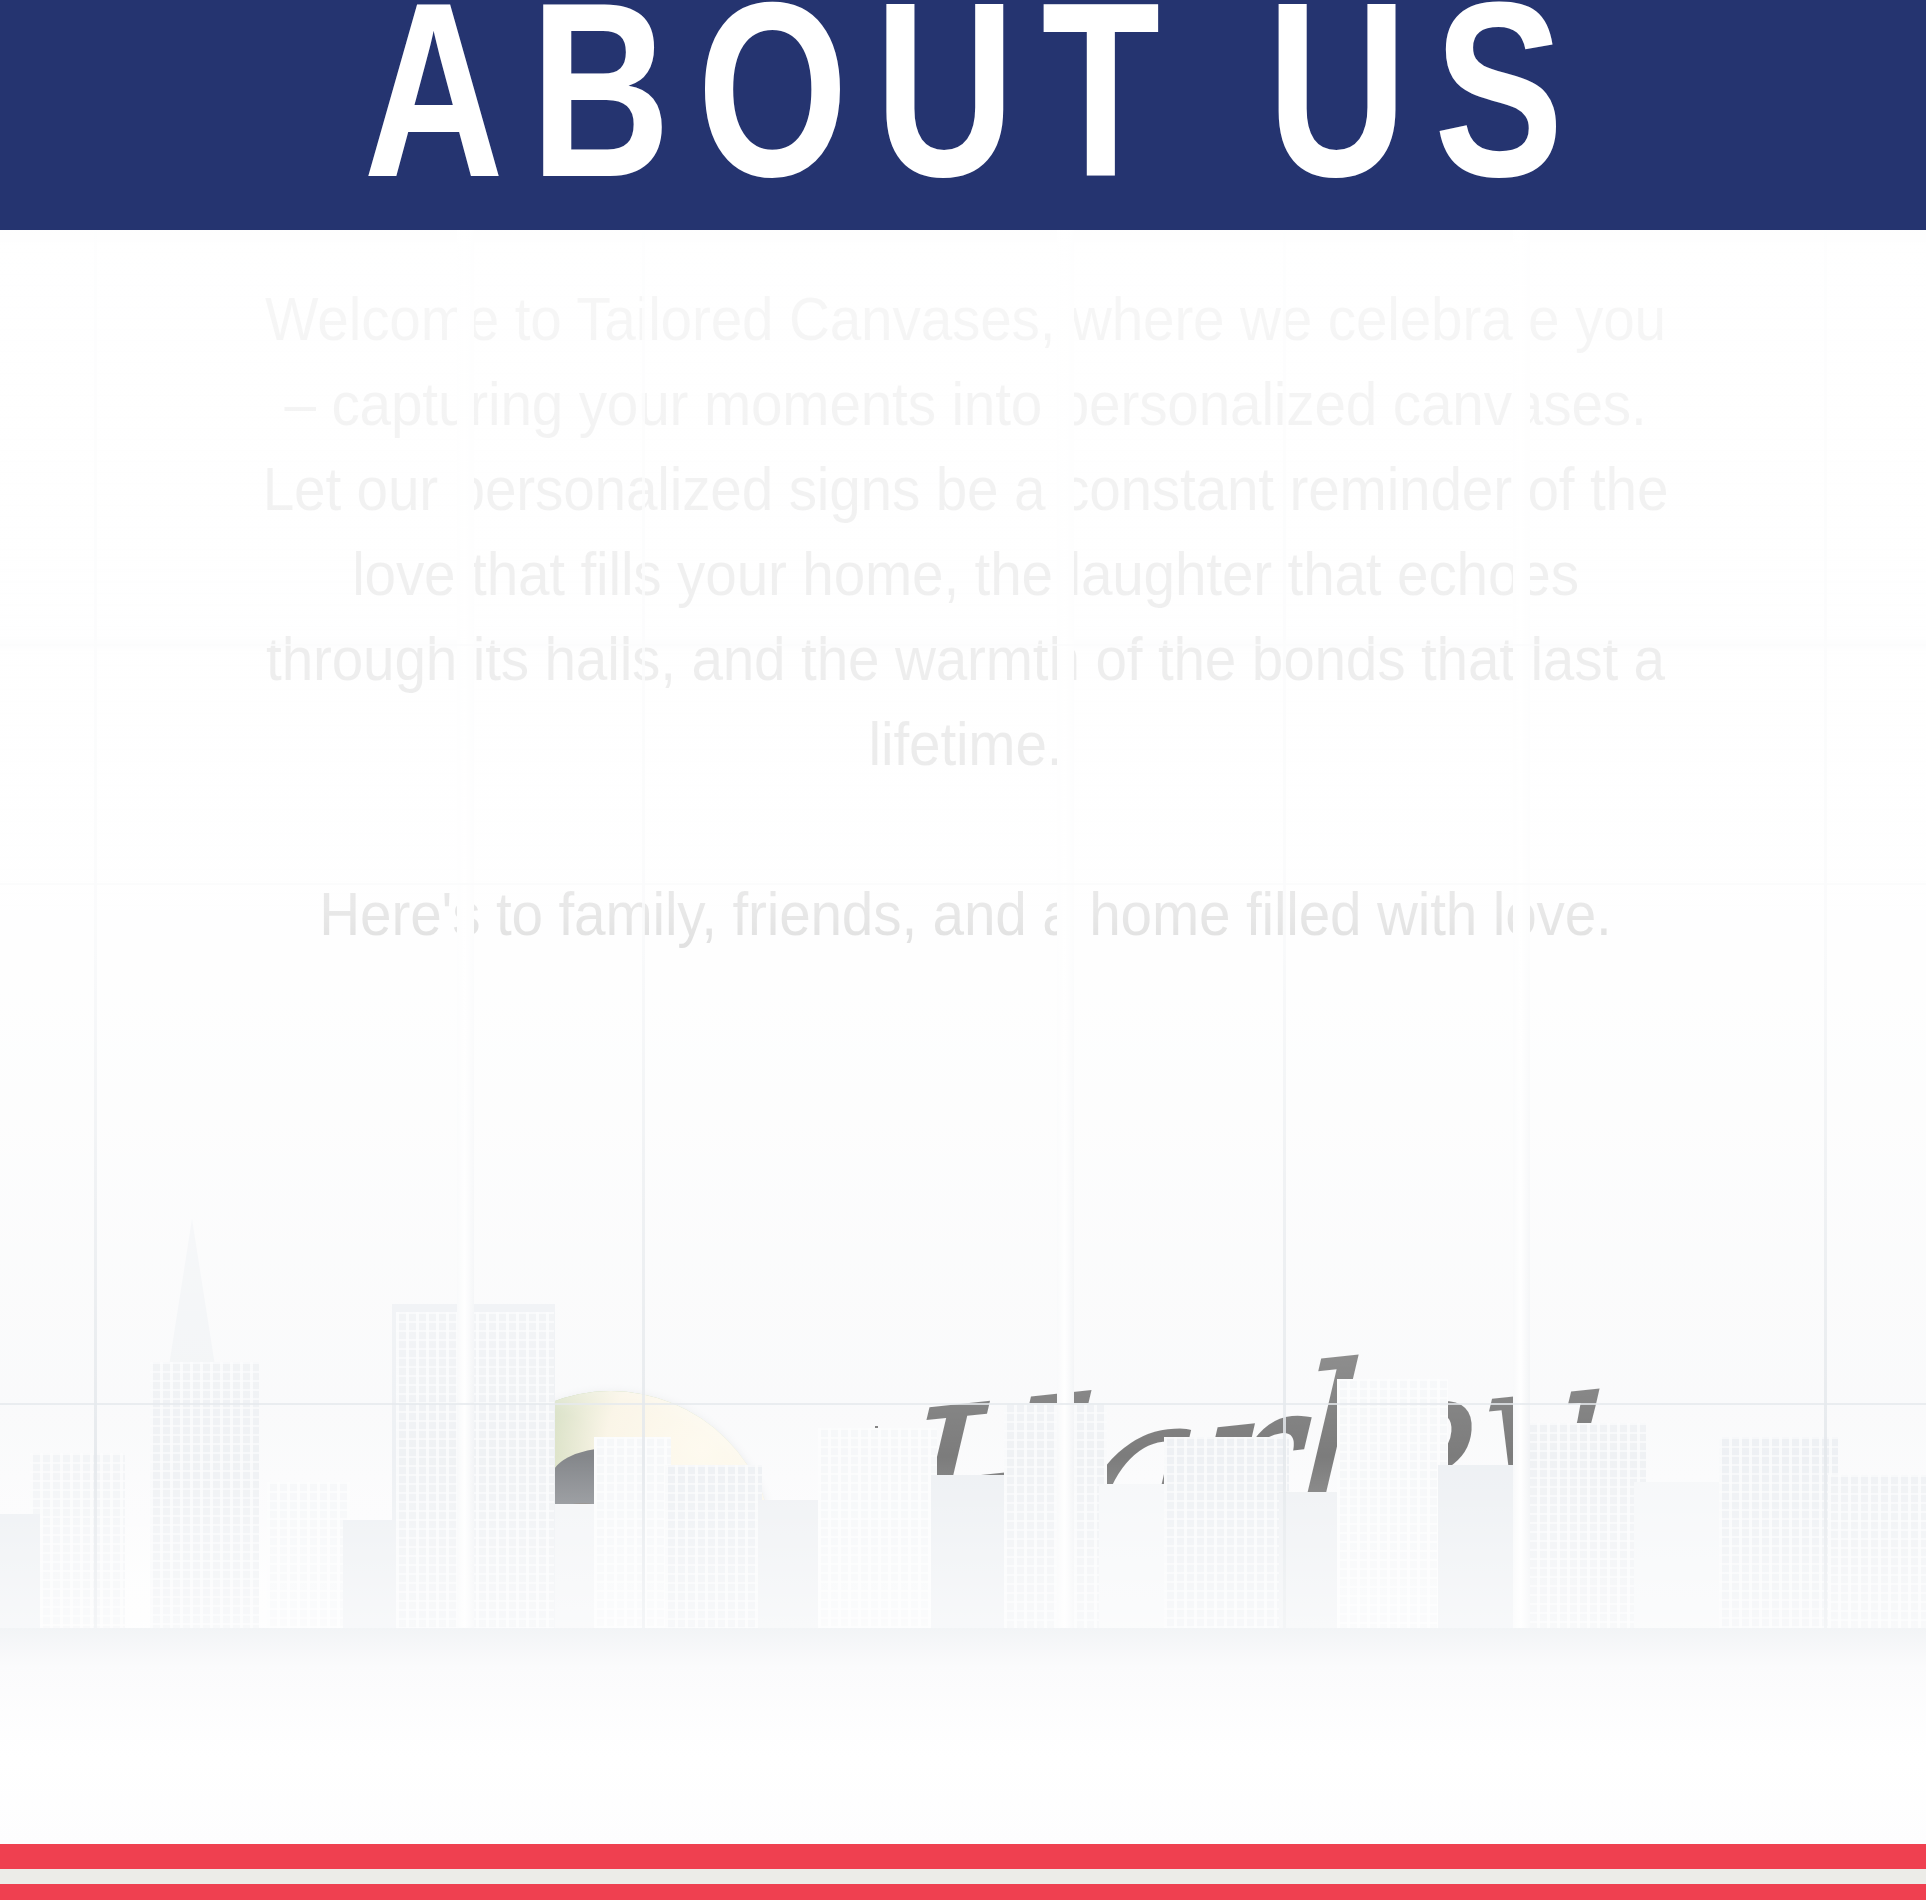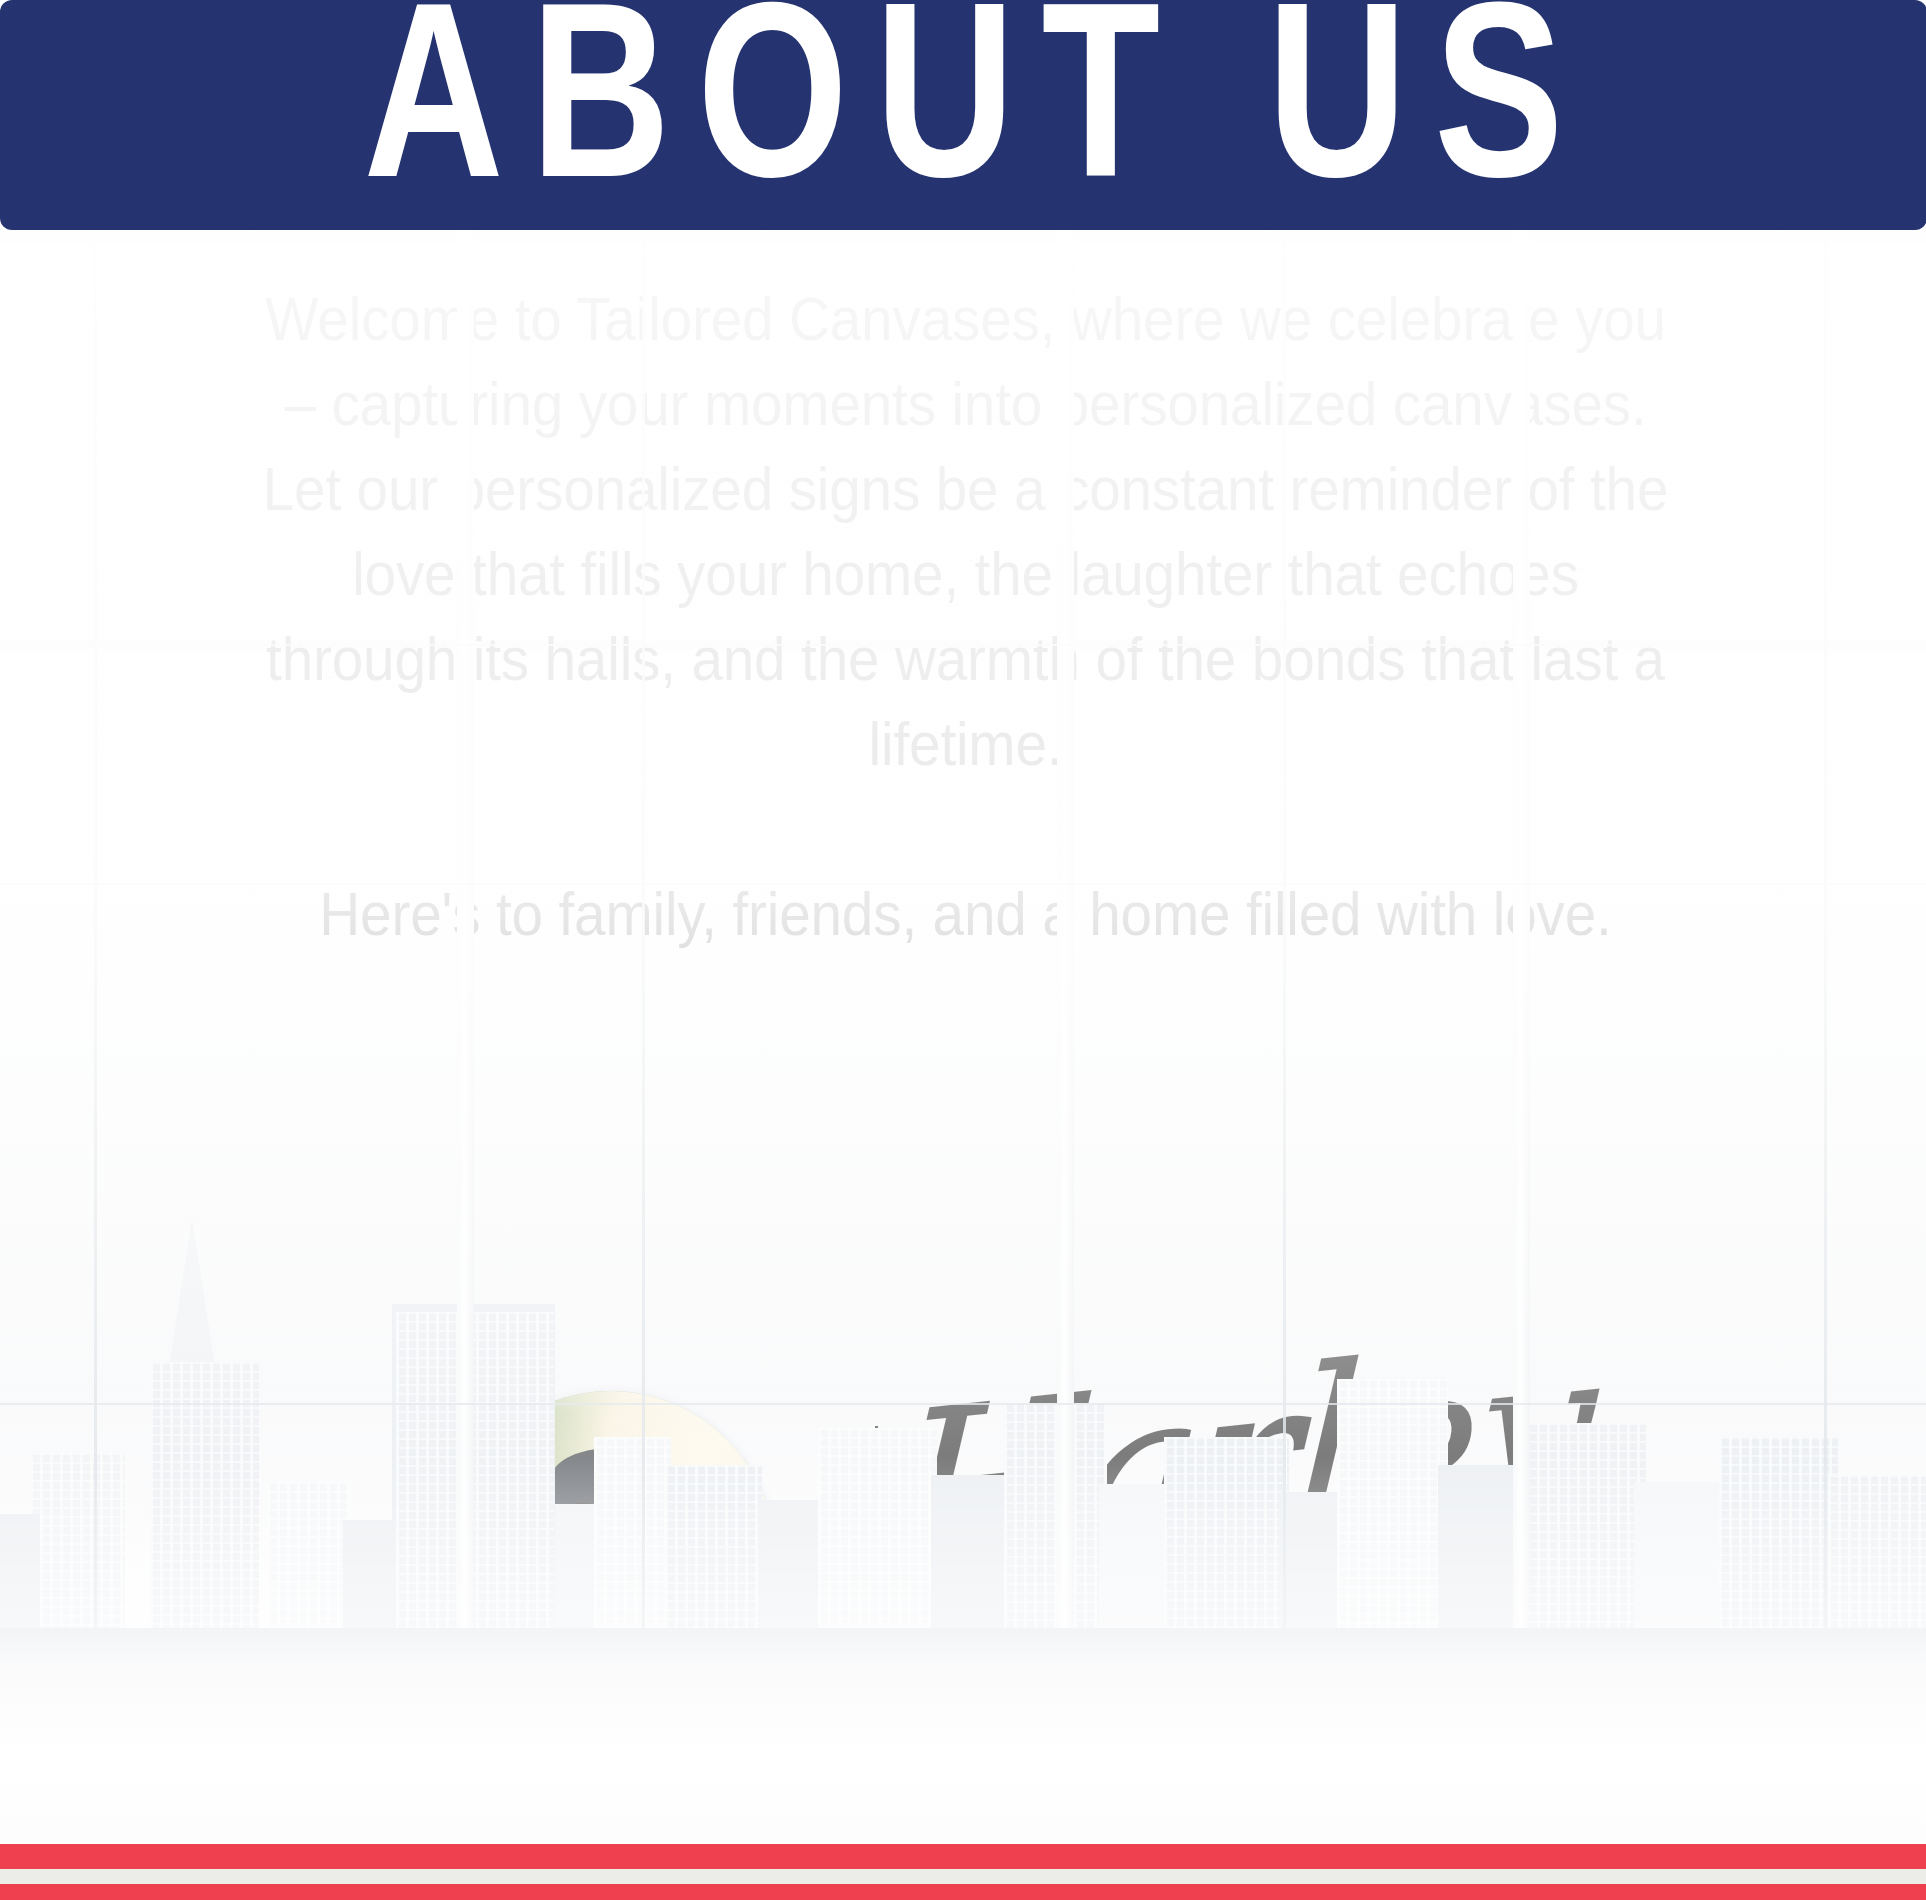--- a/index.html
+++ b/index.html
@@ -85,21 +85,20 @@
     position:absolute;left:0;bottom:0;width:1927px;height:216px;
     background:linear-gradient(180deg,#f2f4f6 0%,#fbfbfc 18%,#ffffff 60%,#fdfdfe 100%);
   }
   .sillEdge{position:absolute;left:0;bottom:212px;width:1927px;height:4px;background:#e3e7ec;}
 
   
   .banner{
     position:absolute;left:0;top:0;width:1927px;height:230px;
     background:#253470;
     overflow:hidden;
-    border-radius:12px;
   }
   .banner-title{
     position:absolute;left:0;right:0;top:-34px;
     text-align:center;
     color:#ffffff;
     font-family:"Liberation Sans", sans-serif;
     font-weight:700;
     font-size:249px;
     line-height:249px;
     letter-spacing:34px;

